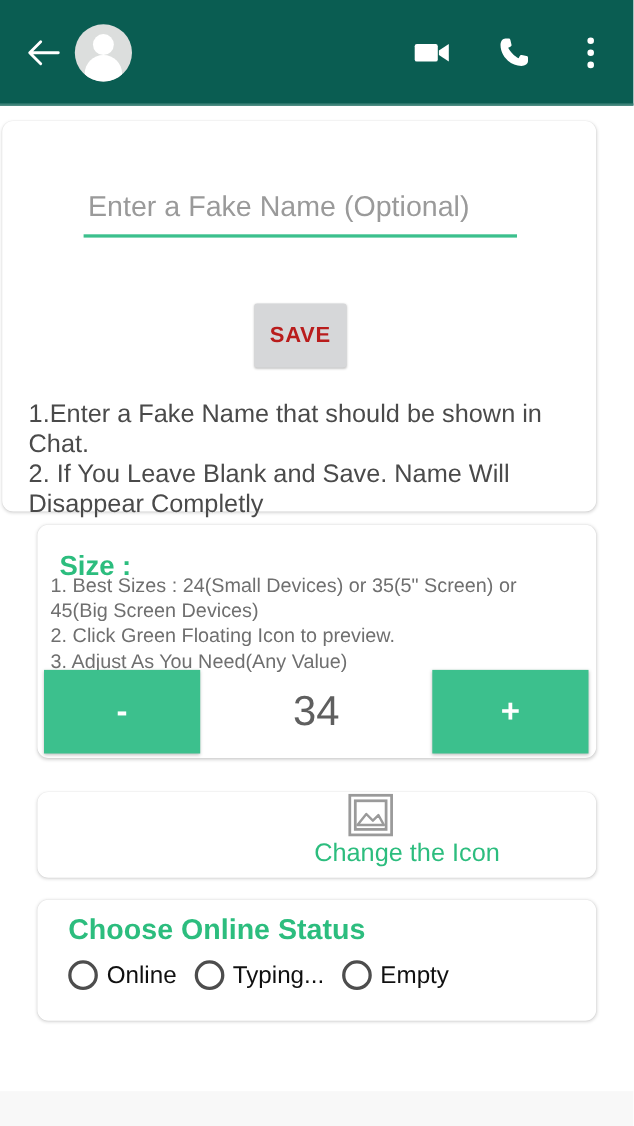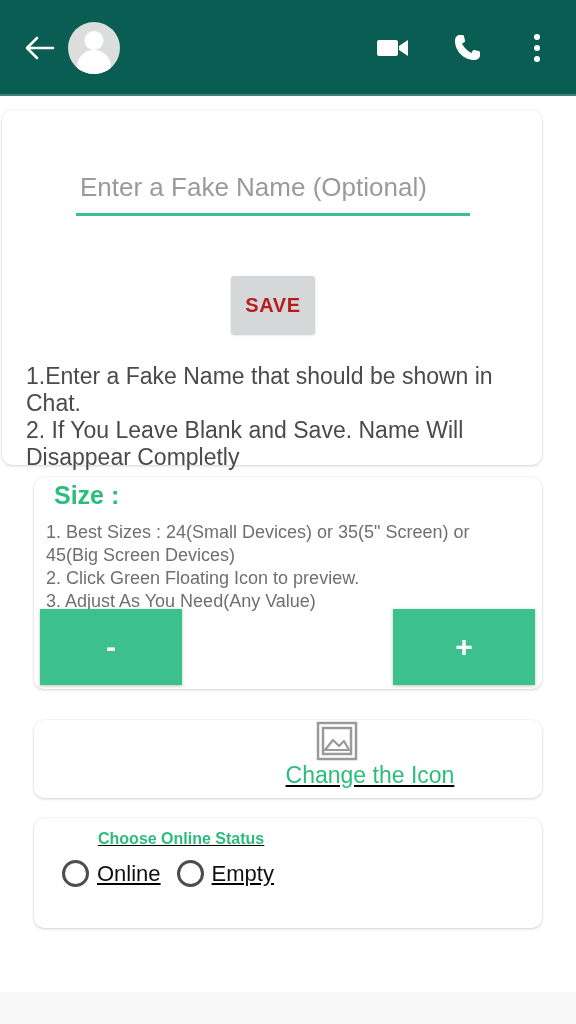--- a/index.html
+++ b/index.html
@@ -86,21 +86,20 @@
     border-radius: 50%;
     background: #ffffff;
   }
 
   
   .card {
     background: #ffffff;
     border-radius: 10px;
     box-shadow: 0 1px 3px rgba(0,0,0,0.17), 0 0 0 0.5px rgba(0,0,0,0.04);
     box-sizing: border-box;
-    text-decoration: underline;
   }
 
   .card-name {
     position: absolute;
     left: 2px;
     top: 110px;
     width: 540px;
     height: 355px;
     padding: 0;
   }
@@ -158,21 +157,21 @@
     position: absolute;
     left: 34px;
     top: 477px;
     width: 508px;
     height: 212px;
     padding: 0;
   }
   .size-title {
     position: absolute;
     left: 20px;
-    top: 4px;
+    top: 24px;
     font-size: 25px;
     font-weight: bold;
     color: #2cbd7e;
   }
   .size-help {
     position: absolute;
     left: 12px;
     top: 44px;
     right: 12px;
     font-size: 18px;
@@ -242,25 +241,24 @@
   .card-status {
     position: absolute;
     left: 34px;
     top: 818px;
     width: 508px;
     height: 110px;
     padding: 12px 0 0 28px;
     box-sizing: border-box;
   }
   .status-title {
-    font-size: 16px;
+    font-size: 26px;
     font-weight: bold;
     color: #2cbd7e;
     margin-bottom: 8px;
-    margin-left: 36px;
   }
   .radio-row {
     display: flex;
     align-items: center;
     gap: 6px;
     margin-top: 12px;
   }
   .radio-item {
     display: flex;
     align-items: center;
@@ -352,20 +350,21 @@
   <div class="size-title">Size :</div>
 
   <div class="size-help">1. Best Sizes : 24(Small Devices) or 35(5" Screen) or
 45(Big Screen Devices)
  2. Click Green Floating Icon to preview.
  3. Adjust As You Need(Any Value)</div>
 
   <div class="stepper">
     <button class="step-btn minus">-</button>
 
+    <span class="step-value">34</span>
 
     <button class="step-btn plus">+</button>
   </div>
 </div>
 
 <div class="card card-changeicon">
   <span class="img-icon">
     <svg viewBox="0 0 42 42" width="42" height="42" aria-hidden="true">
       <rect x="2" y="3" width="38" height="36" fill="none" stroke="#9a9a9a" stroke-width="2.5"></rect>
       <rect x="7" y="8" width="28" height="26" fill="none" stroke="#9a9a9a" stroke-width="2.5"></rect>
@@ -379,20 +378,24 @@
 
   <div class="status-title">Choose Online Status</div>
 
   <div class="radio-row">
 
     <label class="radio-item">
       <span class="radio-circle"></span>
       <span class="radio-label">Online</span>
     </label>
 
+    <label class="radio-item">
+      <span class="radio-circle"></span>
+      <span class="radio-label">Typing...</span>
+    </label>
 
     <label class="radio-item">
       <span class="radio-circle"></span>
       <span class="radio-label">Empty</span>
     </label>
 
   </div>
 </div>
 
 <div class="bottom-strip"></div>

